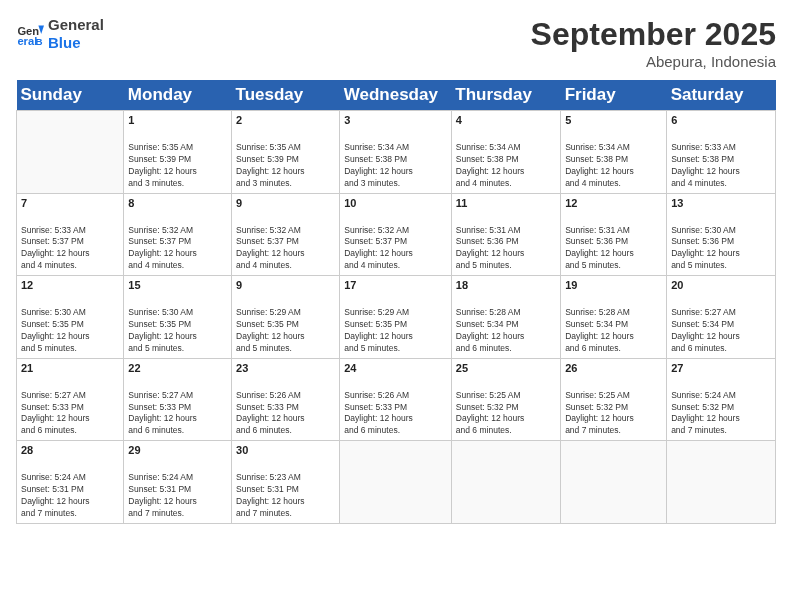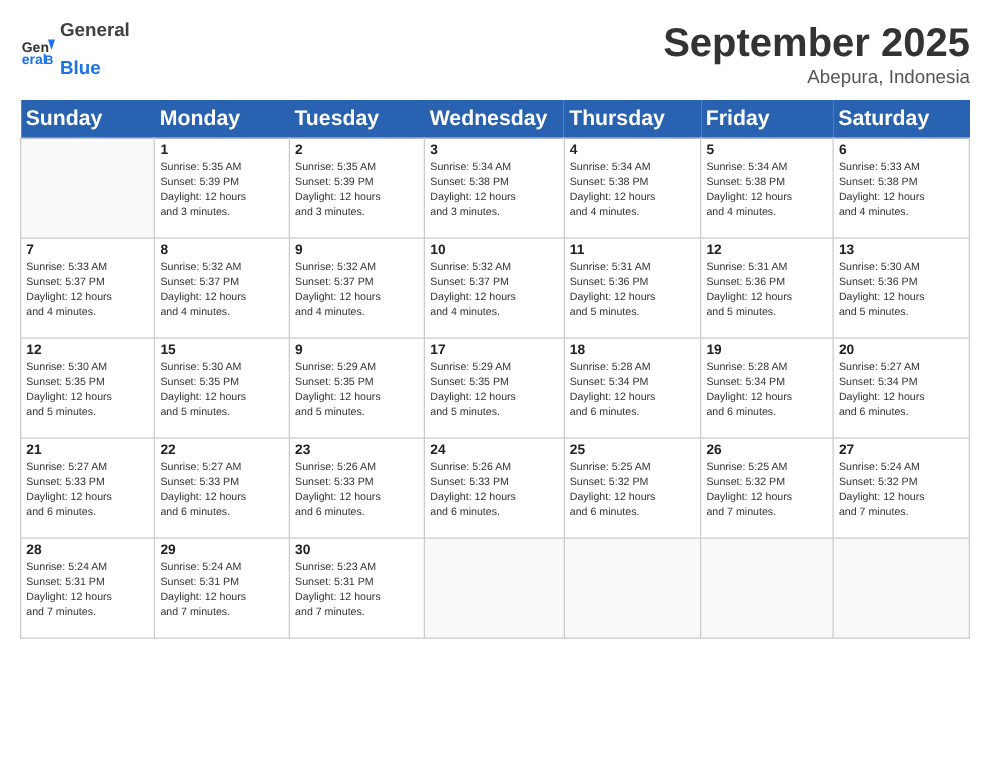--- a/index.html
+++ b/index.html
@@ -71,40 +71,41 @@
       font-weight: bold;
       font-size: 11px;
       color: #222;
       display: block;
       margin-bottom: 2px;
     }
     .day-info {
       color: #333;
       font-size: 8.5px;
       line-height: 1.4;
+      margin-top: 16px;
     }
     .empty-cell {
       background: #f9f9f9;
     }
   </style>
 </head>
 <body>
 
 <div class="page">
   <div class="header">
     <div class="logo">
       <svg class="logo-icon" viewBox="0 0 40 40">
         <text x="2" y="22" font-size="16" font-weight="bold" fill="#333">Gen</text>
         <text x="2" y="36" font-size="16" font-weight="bold" fill="#1a73e8">eral</text>
         <polygon points="32,8 40,8 36,20" fill="#1a73e8"></polygon>
         <text x="28" y="36" font-size="14" font-weight="bold" fill="#1a73e8">B</text>
       </svg>
       <div>
         <div style="font-size:15px;font-weight:bold;color:#404040;line-height:1.2;">General</div>
-        <div style="font-size:15px;font-weight:bold;color:#1a73e8;line-height:1.2;margin-top:12px;">Blue</div>
+        <div style="font-size:15px;font-weight:bold;color:#1a73e8;line-height:1.2;">Blue</div>
       </div>
     </div>
     <div class="title-block">
       <div class="month-title">September 2025</div>
       <div class="subtitle">Abepura, Indonesia</div>
     </div>
   </div>
 
   <table class="calendar">
     <thead>

